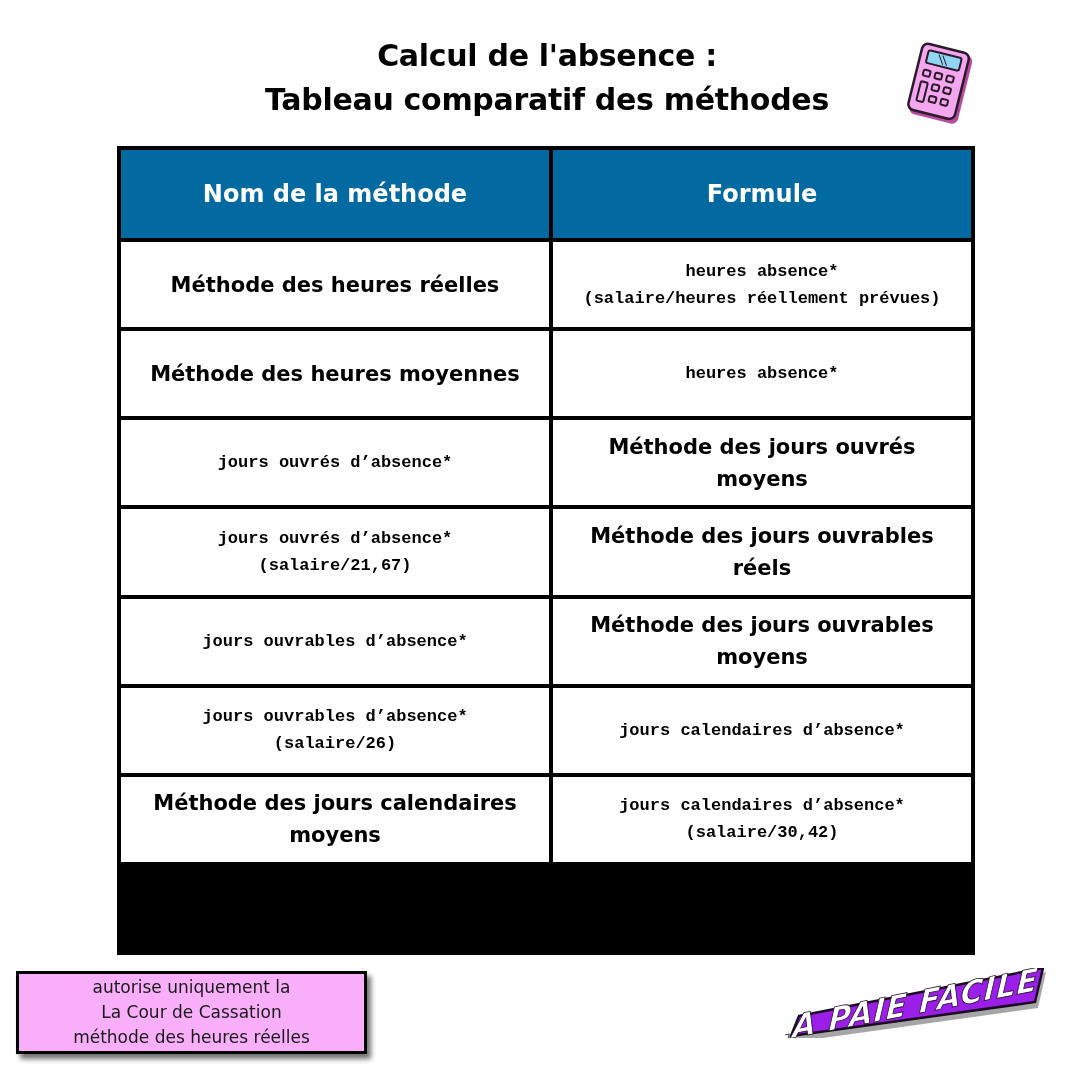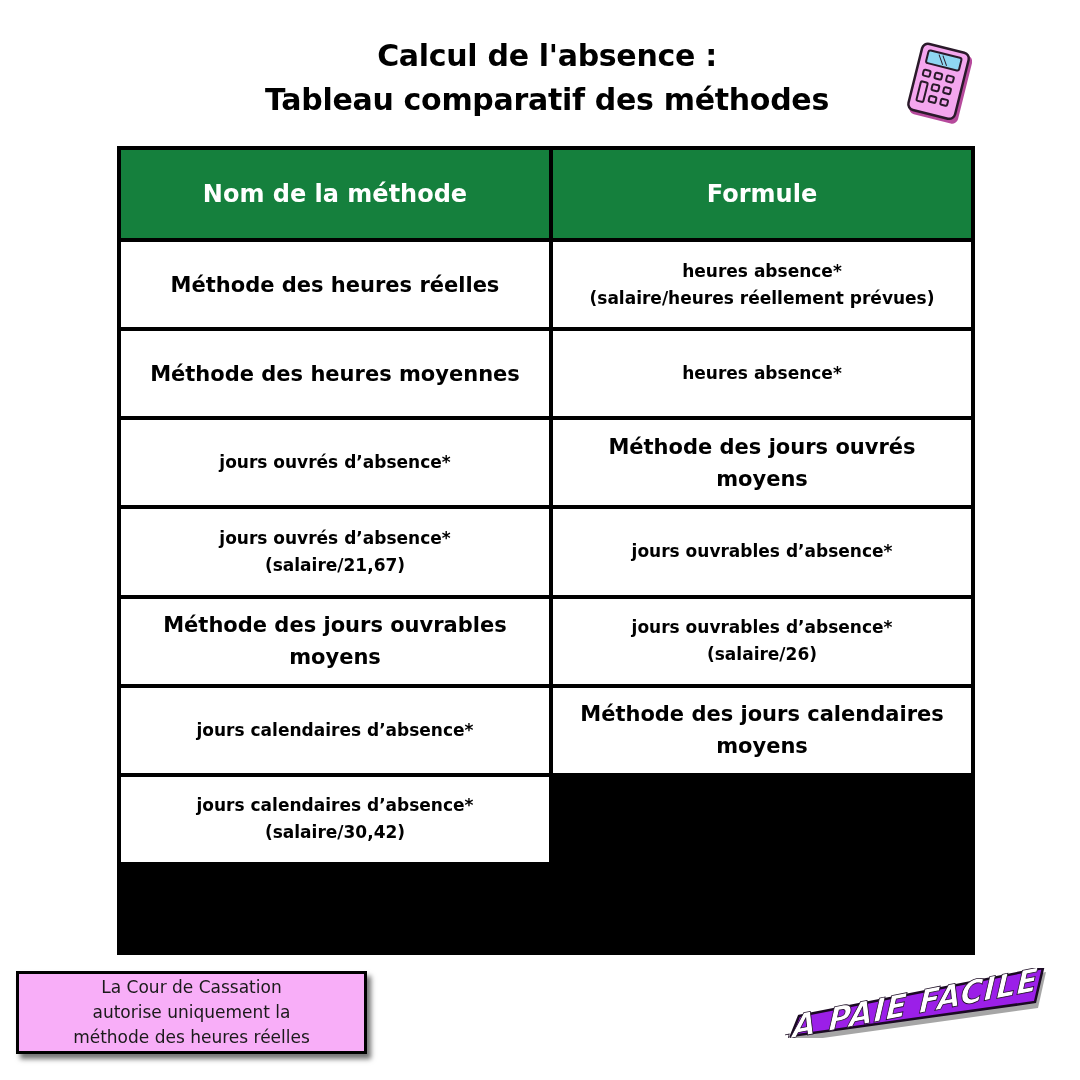--- a/index.html
+++ b/index.html
@@ -53,34 +53,35 @@
     .cell {
       background: #fff;
       display: flex;
       align-items: center;
       justify-content: center;
       text-align: center;
       font-weight: bold;
       box-sizing: border-box;
     }
     .head-cell {
-      background: #15803d;
+      background: #0369a1;
       color: #ffffff;
       font-size: 24px;
     }
     .name-cell {
       font-size: 21px;
       line-height: 32px;
       padding: 0 22px;
     }
     .formula-cell {
       font-size: 17px;
       line-height: 27px;
       flex-direction: column;
       padding: 0 10px;
+      font-family: Liberation Mono, monospace;
     }
     .formula-cell span { display: block; white-space: nowrap; }
 
     .note {
       position: absolute;
       left: 16px;
       top: 971px;
       width: 351px;
       height: 83px;
       background: #f8aef8;
@@ -149,20 +150,21 @@
   <div class="cell formula-cell">
     <span>jours ouvrés d’absence*</span>
   </div>
 
   <div class="cell name-cell">Méthode des jours ouvrés moyens</div>
   <div class="cell formula-cell">
     <span>jours ouvrés d’absence*</span>
     <span>(salaire/21,67)</span>
   </div>
 
+  <div class="cell name-cell">Méthode des jours ouvrables réels</div>
   <div class="cell formula-cell">
     <span>jours ouvrables d’absence*</span>
   </div>
 
   <div class="cell name-cell">Méthode des jours ouvrables moyens</div>
   <div class="cell formula-cell">
     <span>jours ouvrables d’absence*</span>
     <span>(salaire/26)</span>
   </div>
 
@@ -172,22 +174,22 @@
 
   <div class="cell name-cell">Méthode des jours calendaires moyens</div>
   <div class="cell formula-cell">
     <span>jours calendaires d’absence*</span>
     <span>(salaire/30,42)</span>
   </div>
 </div>
 
 <div class="note">
   <div>
+    <div>autorise uniquement la</div>
     <div>La Cour de Cassation</div>
-    <div>autorise uniquement la</div>
     <div>méthode des heures réelles</div>
   </div>
 </div>
 
 <svg class="logo" viewBox="0 0 265 70">
   <polygon points="14,50 258,0 250,36 6,70" fill="rgba(0,0,0,0.35)" transform="translate(3,4)"></polygon>
   <polygon points="14,48 258,0 250,34 6,68" fill="#9b1fe8" stroke="#1a0a22" stroke-width="2.5"></polygon>
   <text x="130" y="46" text-anchor="middle" transform="rotate(-11 130 40) skewX(-14)" font-family="DejaVu Sans, sans-serif" font-weight="bold" font-style="italic" font-size="31" fill="#ffffff" stroke="#1a0a22" stroke-width="0.8" letter-spacing="1">LA PAIE FACILE</text>
 </svg>
 

